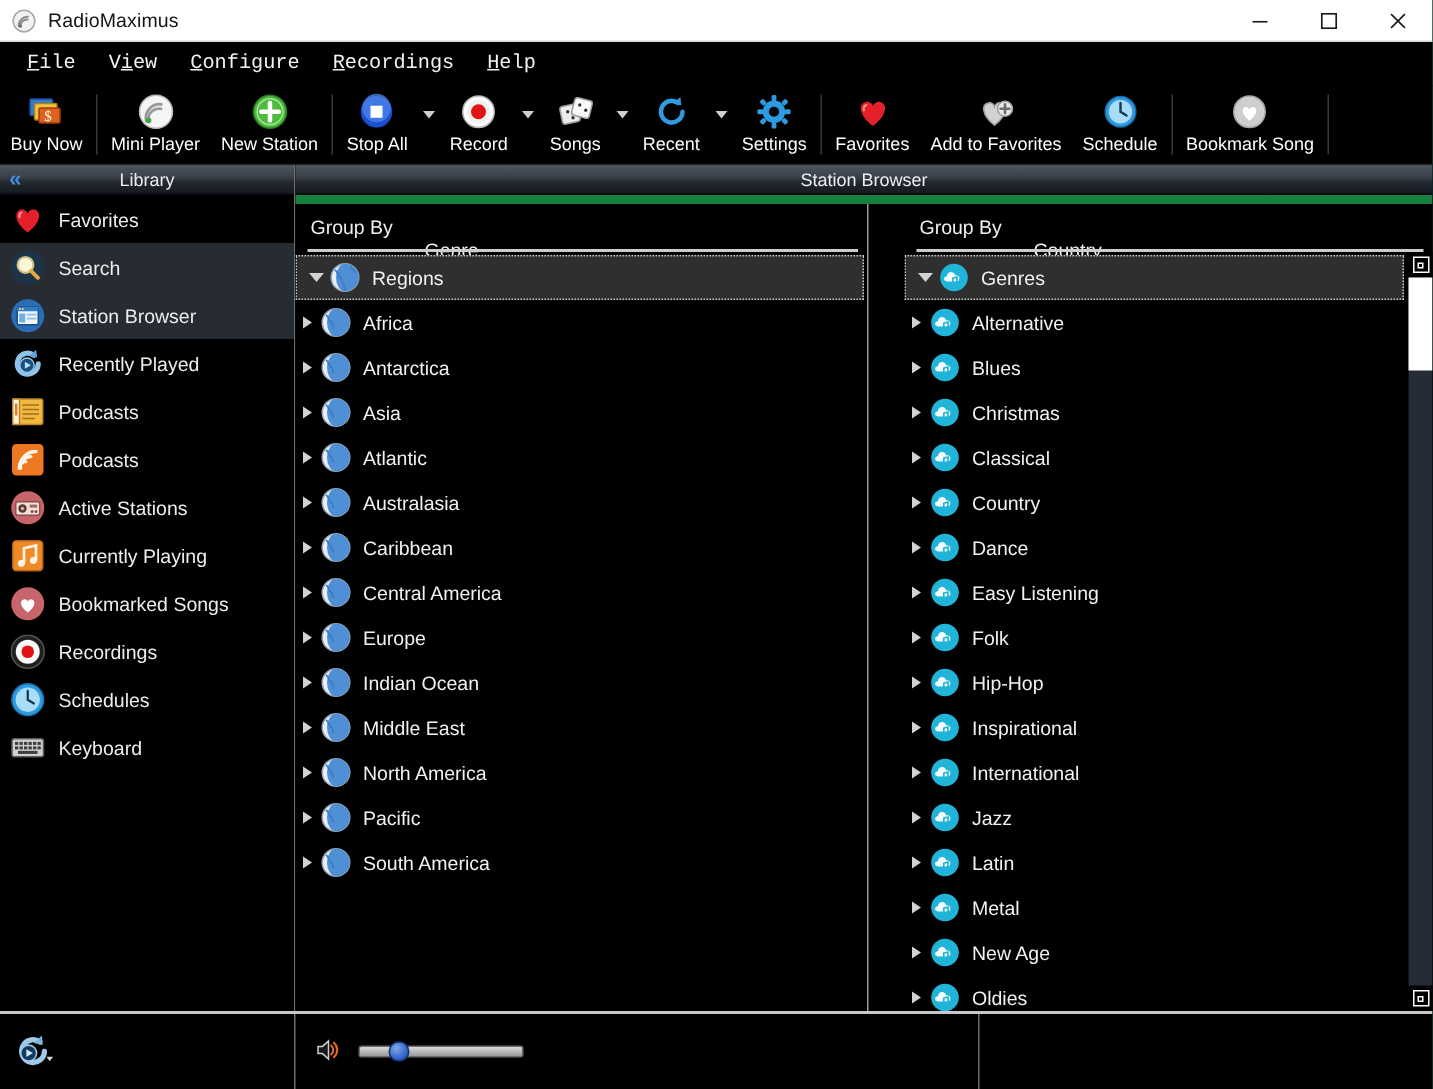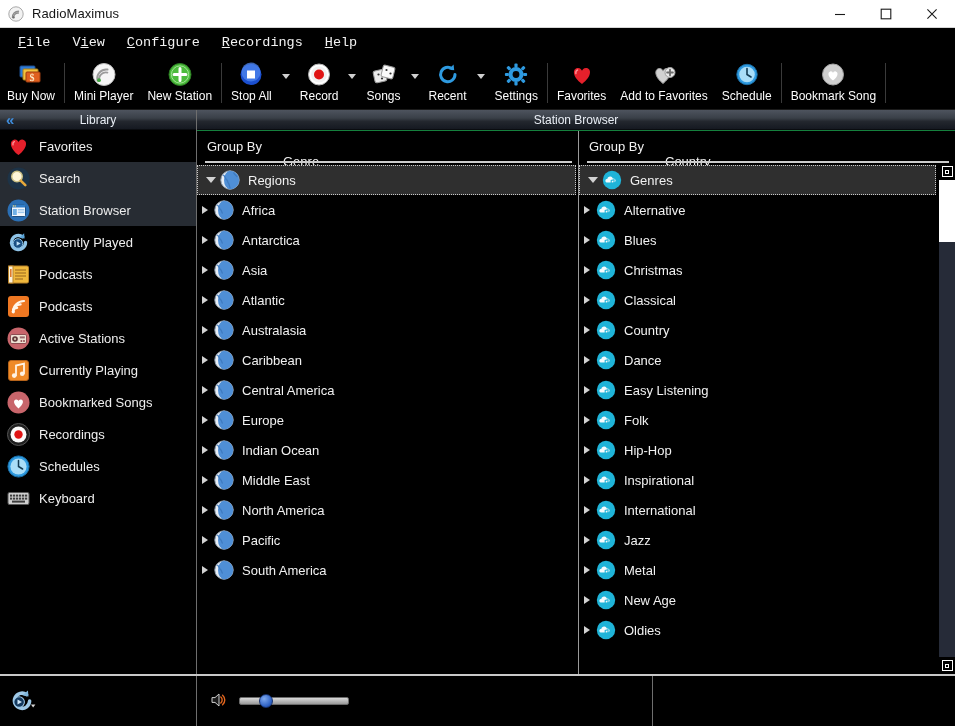--- a/index.html
+++ b/index.html
@@ -67,21 +67,21 @@
   .side-item.sel { background:#272c33; }
   .side-item .sic { width:24px; height:24px; flex:0 0 24px; display:flex; align-items:center; justify-content:center; }
 
   
   .browser { flex:1 1 auto; display:flex; flex-direction:column; min-width:0; background:#000; }
   .browser-head {
     height:20px; flex:0 0 20px; display:flex; align-items:center; justify-content:center;
     background:linear-gradient(180deg,#4e545e 0%,#3a4048 42%,#23272e 60%,#151921 100%);
     color:#e9eef5; font-size:12px; border-bottom:1px solid #0a0c10;
   }
-  .browser-body { flex:1 1 auto; display:flex; min-height:0; background:#000; border-top:1px solid #15803d; }
+  .browser-body { flex:1 1 auto; display:flex; min-height:0; background:#000; border-top:6px solid #15803d;gap:24px; }
   .tpane { display:flex; flex-direction:column; min-width:0; background:#000; position:relative; }
   .tpane.left { width:382px; flex:0 0 382px; border-right:1px solid #9a9a9a; }
   .tpane.right { flex:1 1 auto; }
   .groupby { height:30px; flex:0 0 30px; display:flex; align-items:center; padding-left:10px; color:#f0f0f0; font-size:13px; }
   .groupby .gb-label { width:76px; flex:0 0 76px; }
   .groupby .gb-value { color:#f0f0f0;margin-top:30px; }
   .hr-sep { height:2px; flex:0 0 2px; background:#cccccc; margin:0 6px 0 8px; }
   .tree { flex:1 1 auto; overflow:hidden; padding-top:2px; position:relative;text-align:right; }
   .trow { height:30px; display:flex; align-items:center; color:#f1f1f1; font-size:13px; position:relative; }
   .trow.lvl0 { padding-left:6px; }
@@ -911,20 +911,35 @@
                   </span>
                   <span class="ticon">
                     <svg width="20" height="20" viewBox="0 0 20 20">
                       <circle cx="10" cy="10" r="9.2" fill="#1fb4d8"></circle>
                       <path d="M5.4 12.6 C3.9 12.6 3.2 11.5 3.4 10.5 C3.6 9.5 4.6 9 5.3 9.1 C5.4 7.3 6.9 6.2 8.4 6.4 C9.8 6.6 10.6 7.7 10.8 8.6 C12.4 8.4 13.6 9.3 13.6 10.6 C13.6 11.8 12.7 12.6 11.5 12.6 Z" fill="#f4fbfd"></path>
                       <path d="M9.2 14.2 V10.4 L12 9.7 V13.4" fill="none" stroke="#1fb4d8" stroke-width="1.1" stroke-linecap="round"></path>
                       <circle cx="8.6" cy="14.3" r="1" fill="#1fb4d8"></circle>
                       <circle cx="11.4" cy="13.5" r="1" fill="#1fb4d8"></circle>
                     </svg>
                   </span>
+                  <span class="tlabel">Latin</span>
+                </div>
+              <div class="trow lvl1">
+                  <span class="tw">
+                    <i class="tri-r"></i>
+                  </span>
+                  <span class="ticon">
+                    <svg width="20" height="20" viewBox="0 0 20 20">
+                      <circle cx="10" cy="10" r="9.2" fill="#1fb4d8"></circle>
+                      <path d="M5.4 12.6 C3.9 12.6 3.2 11.5 3.4 10.5 C3.6 9.5 4.6 9 5.3 9.1 C5.4 7.3 6.9 6.2 8.4 6.4 C9.8 6.6 10.6 7.7 10.8 8.6 C12.4 8.4 13.6 9.3 13.6 10.6 C13.6 11.8 12.7 12.6 11.5 12.6 Z" fill="#f4fbfd"></path>
+                      <path d="M9.2 14.2 V10.4 L12 9.7 V13.4" fill="none" stroke="#1fb4d8" stroke-width="1.1" stroke-linecap="round"></path>
+                      <circle cx="8.6" cy="14.3" r="1" fill="#1fb4d8"></circle>
+                      <circle cx="11.4" cy="13.5" r="1" fill="#1fb4d8"></circle>
+                    </svg>
+                  </span>
                   <span class="tlabel">Metal</span>
                 </div>
               <div class="trow lvl1">
                   <span class="tw">
                     <i class="tri-r"></i>
                   </span>
                   <span class="ticon">
                     <svg width="20" height="20" viewBox="0 0 20 20">
                       <circle cx="10" cy="10" r="9.2" fill="#1fb4d8"></circle>
                       <path d="M5.4 12.6 C3.9 12.6 3.2 11.5 3.4 10.5 C3.6 9.5 4.6 9 5.3 9.1 C5.4 7.3 6.9 6.2 8.4 6.4 C9.8 6.6 10.6 7.7 10.8 8.6 C12.4 8.4 13.6 9.3 13.6 10.6 C13.6 11.8 12.7 12.6 11.5 12.6 Z" fill="#f4fbfd"></path>

